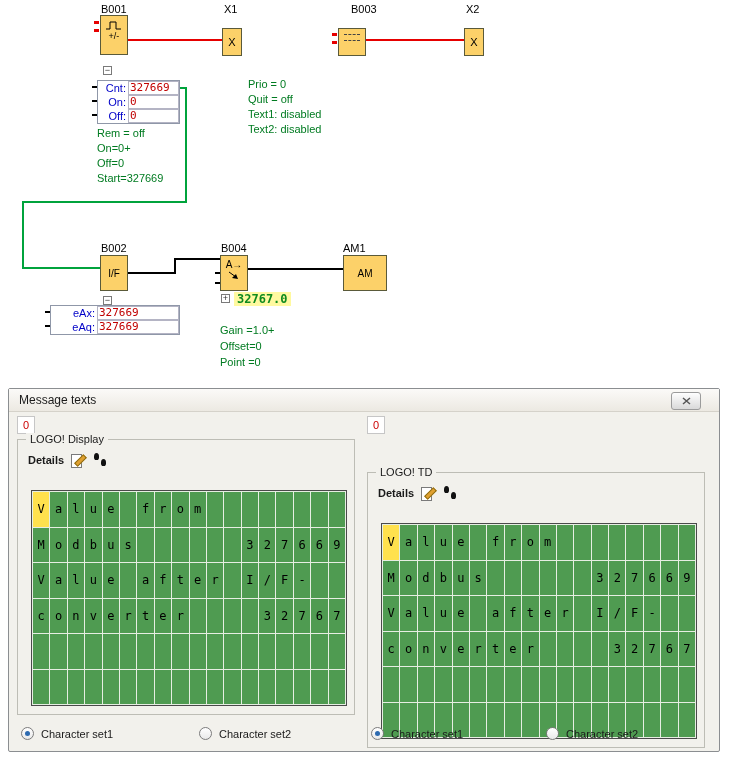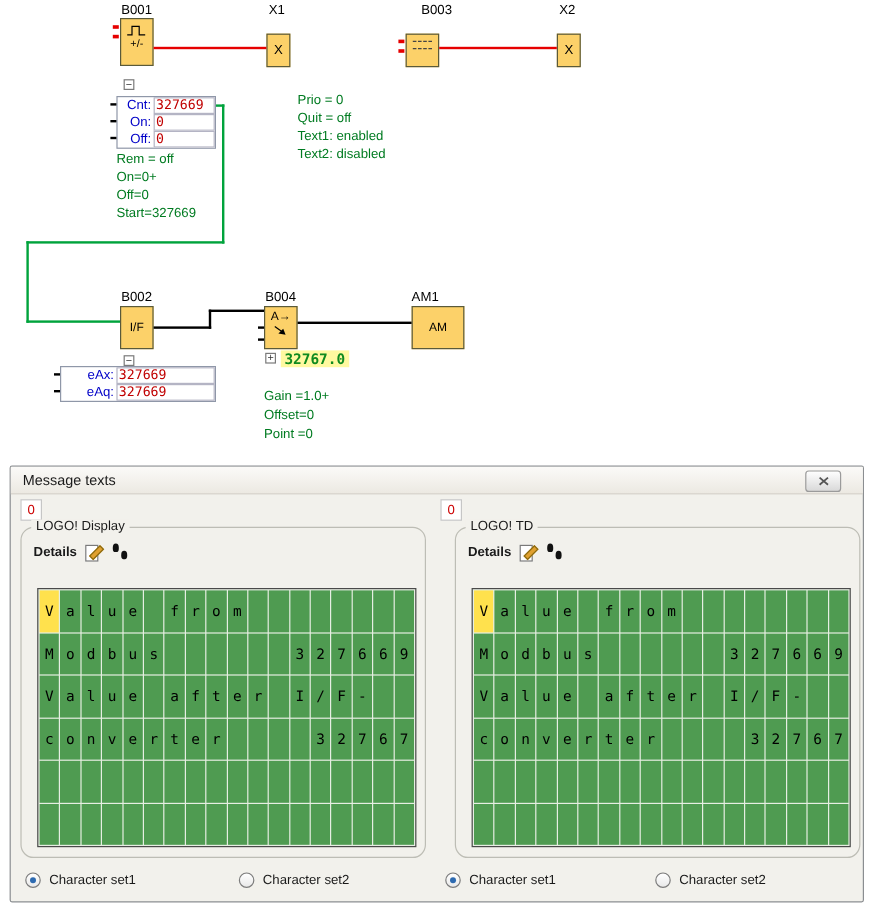--- a/index.html
+++ b/index.html
@@ -75,22 +75,22 @@
             background:linear-gradient(#fbfaf8,#ece9e2);border-bottom:1px solid #d5d2ca;}
   .dlg-title{position:absolute;left:10px;top:4px;font-size:12px;color:#1a1a1a;}
   .close-btn{position:absolute;right:18px;top:3px;width:28px;height:16px;
              border:1px solid #9b9b9b;border-radius:3px;
              background:linear-gradient(#fefefe,#d9d9d9);
              display:flex;align-items:center;justify-content:center;cursor:default;}
   .dlg-content{position:absolute;left:0;top:22px;right:0;bottom:0;}
   .counter{position:absolute;top:5px;width:16px;height:16px;background:#fff;border:1px solid #c6c6c6;
            color:#cc0000;font-size:11px;line-height:16px;text-align:center;}
   #cnt-left{left:8px;} #cnt-right{left:358px;}
-  .group{position:absolute;top:28px;width:336px;height:274px;border:1px solid #bdbdb5;border-radius:11px;}
-  #group-left{left:8px;} #group-right{left:370px;}
+  .group{position:absolute;top:28px;width:336px;height:274px;border:1px solid #bdbdb5;border-radius:0;}
+  #group-left{left:8px;} #group-right{left:358px;margin-top:33px;}
   .group-title{position:absolute;left:8px;top:-7px;background:#f2f1ec;padding:0 4px;font-size:11px;color:#1a1a1a;}
   .details-row{position:absolute;left:10px;top:12px;display:flex;align-items:center;gap:6px;}
   .details-label{font-size:11px;color:#1a1a1a;font-weight:bold;}
   .icon-edit{position:relative;width:16px;height:16px;display:inline-block;}
   .icon-edit .paper{position:absolute;left:1px;top:2px;width:9px;height:12px;background:#fff;border:1px solid #7a7a7a;}
   .icon-edit .pencil{position:absolute;left:4px;top:6px;width:11px;height:3px;background:#e0a030;border:1px solid #8a6a10;transform:rotate(-45deg);}
   .icon-chars{position:relative;width:16px;height:16px;display:inline-block;}
   .icon-chars .blob1{position:absolute;left:2px;top:1px;width:5px;height:7px;background:#111;border-radius:50% 50% 40% 40%;}
   .icon-chars .blob2{position:absolute;left:9px;top:7px;width:5px;height:7px;background:#111;border-radius:50% 50% 40% 40%;}
   .display{position:absolute;left:13px;top:50px;width:316px;height:216px;border:1px solid #4a4a4a;
@@ -198,21 +198,21 @@
     </div>
   <div class="pin" id="pin-a"></div>
   <div class="pin" id="pin-b"></div>
   <div class="pin" id="pin-c"></div>
   <div class="pin" id="pin-d"></div>
   <div class="pin" id="pin-e"></div>
 
   <div id="b004-val">32767.0</div>
 
   <div class="notes" id="notes-b001"><div>Rem = off</div><div>On=0+</div><div>Off=0</div><div>Start=327669</div></div>
-  <div class="notes" id="notes-b003"><div>Prio = 0</div><div>Quit = off</div><div>Text1: enabled</div><div>Text2: disabled</div></div>
+  <div class="notes" id="notes-b003"><div>Prio = 0</div><div>Quit = off</div><div>Text1: disabled</div><div>Text2: disabled</div></div>
   <div class="notes" id="notes-b004"><div>Gain =1.0+</div><div>Offset=0</div><div>Point =0</div></div>
 </div>
 
 <div class="dialog">
   <div class="titlebar">
     <span class="dlg-title">Message texts</span>
     <div class="close-btn">
       <svg width="9" height="8">
         <path d="M1 1 L8 7 M8 1 L1 7" stroke="#555" stroke-width="1.5" fill="none"></path>
       </svg>

